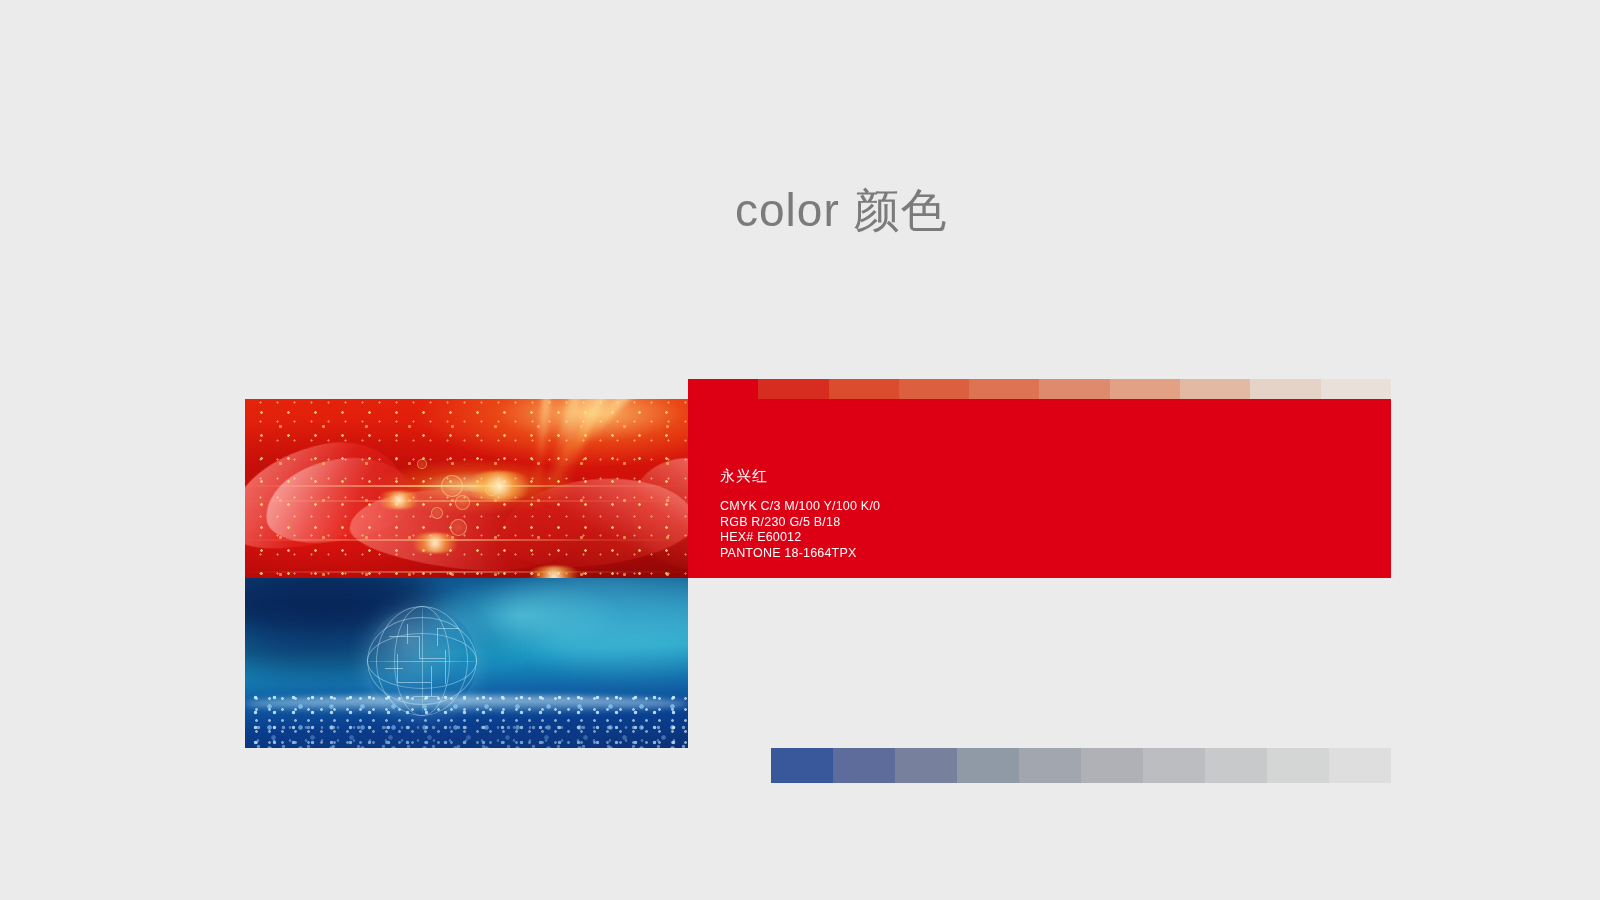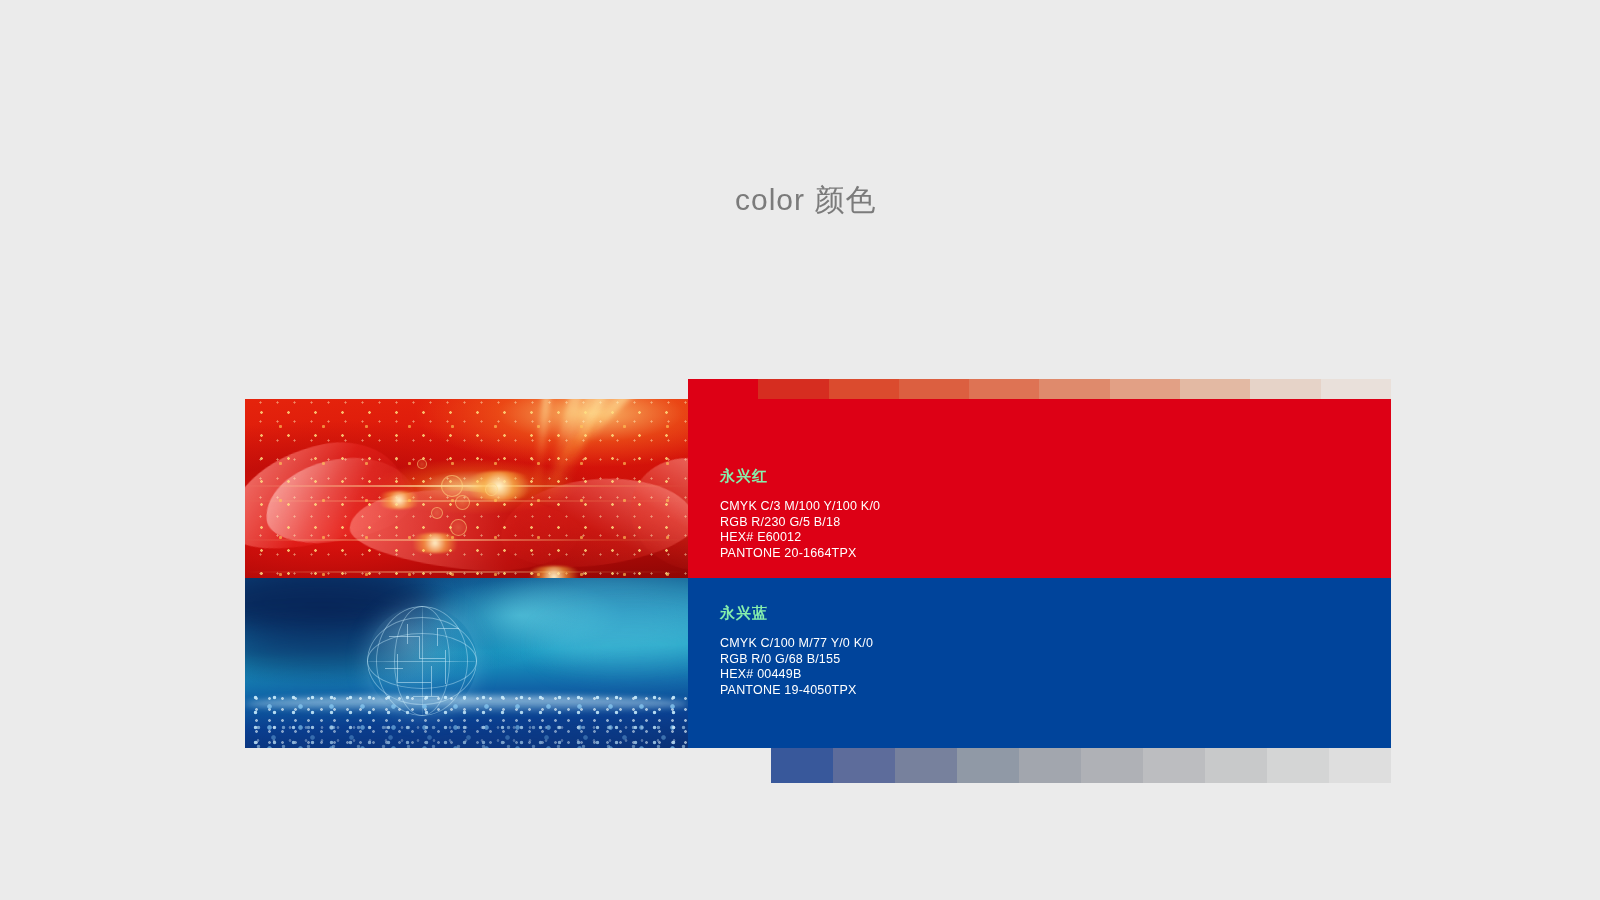--- a/index.html
+++ b/index.html
@@ -9,21 +9,21 @@
     font-family:"Liberation Sans", sans-serif;
     overflow:hidden;
     position:relative;
   }
 
   
   .page-title{
     position:absolute;
     left:735px;
     top:180px;
-    font-size:30px;
+    font-size:46px;
     font-weight:300;
     letter-spacing:1px;
     color:#7b7b7b;
     white-space:nowrap;
   }
   .page-title .cn{ font-weight:400; }
 
   
   .board{
     position:absolute;
@@ -50,23 +50,23 @@
   .row.blue .panel{ background:#00449b; }
 
   .panel-inner{
     position:absolute;
     left:32px;
   }
   .row.red  .panel-inner{ top:68px; }
   .row.blue .panel-inner{ top:26px; }
 
   .swatch-name{
-    color:#86efac;
+    color:#ffffff;
     font-size:15px;
-    font-weight:700;
+    font-weight:400;
     letter-spacing:1px;
     margin-bottom:13px;
   }
   .spec-line{
     color:#ffffff;
     font-size:12.5px;
     line-height:15.5px;
     font-weight:400;
     letter-spacing:0.2px;
     white-space:nowrap;
@@ -241,21 +241,21 @@
         <div class="bokeh" style="left:172px; top:60px; width:10px; height:10px;"></div>
       </div>
     </div>
 
     <div class="panel" style="background: rgb(221, 0, 21);">
       <div class="panel-inner">
         <div class="swatch-name">永兴红</div>
         <div class="spec-line">CMYK  C/3 M/100 Y/100 K/0</div>
         <div class="spec-line">RGB  R/230 G/5 B/18</div>
         <div class="spec-line">HEX#  E60012</div>
-        <div class="spec-line">PANTONE 20-1664TPX</div>
+        <div class="spec-line">PANTONE 18-1664TPX</div>
       </div>
     </div>
   </div>
 
   <div class="row blue">
 
     <div class="thumb">
       <div class="art-blue">
         <div class="softcloud" style="left:-40px; top:-10px; width:230px; height:70px; background:rgba(8,35,85,.8);"></div>
         <div class="softcloud" style="left:-30px; top:52px; width:210px; height:40px; background:rgba(10,45,100,.7);"></div>
@@ -283,29 +283,20 @@
           <div class="circuit" style="left:46px; top:90px; width:26px; height:1px;"></div>
         </div>
 
         <div class="wavecrest" style="top:118px;"></div>
         <div class="particles" style="top:112px; height:58px; opacity:.95;"></div>
         <div class="particles" style="top:140px; height:30px; opacity:.6; background-size:25px 19px, 39px 27px, 16px 13px;"></div>
         <div class="softcloud" style="left:0; top:150px; width:443px; height:30px; background:rgba(12,60,140,.55);"></div>
       </div>
     </div>
 
-    <div class="panel" style="background: rgb(0, 68, 155);">
-      <div class="panel-inner">
-        <div class="swatch-name">永兴蓝</div>
-        <div class="spec-line">CMYK  C/100 M/77 Y/0 K/0</div>
-        <div class="spec-line">RGB  R/0 G/68 B/155</div>
-        <div class="spec-line">HEX#  00449B</div>
-        <div class="spec-line">PANTONE 19-4050TPX</div>
-      </div>
-    </div>
   </div>
 
   <div class="tint-strip blue" id="strip-blue">
       <div class="sw" style="background: rgb(56, 88, 155); width: 10%;"></div>
       <div class="sw" style="background: rgb(93, 108, 155); width: 10%;"></div>
       <div class="sw" style="background: rgb(119, 129, 157); width: 10%;"></div>
       <div class="sw" style="background: rgb(144, 153, 166); width: 10%;"></div>
       <div class="sw" style="background: rgb(162, 166, 174); width: 10%;"></div>
       <div class="sw" style="background: rgb(175, 177, 182); width: 10%;"></div>
       <div class="sw" style="background: rgb(188, 189, 192); width: 10%;"></div>

